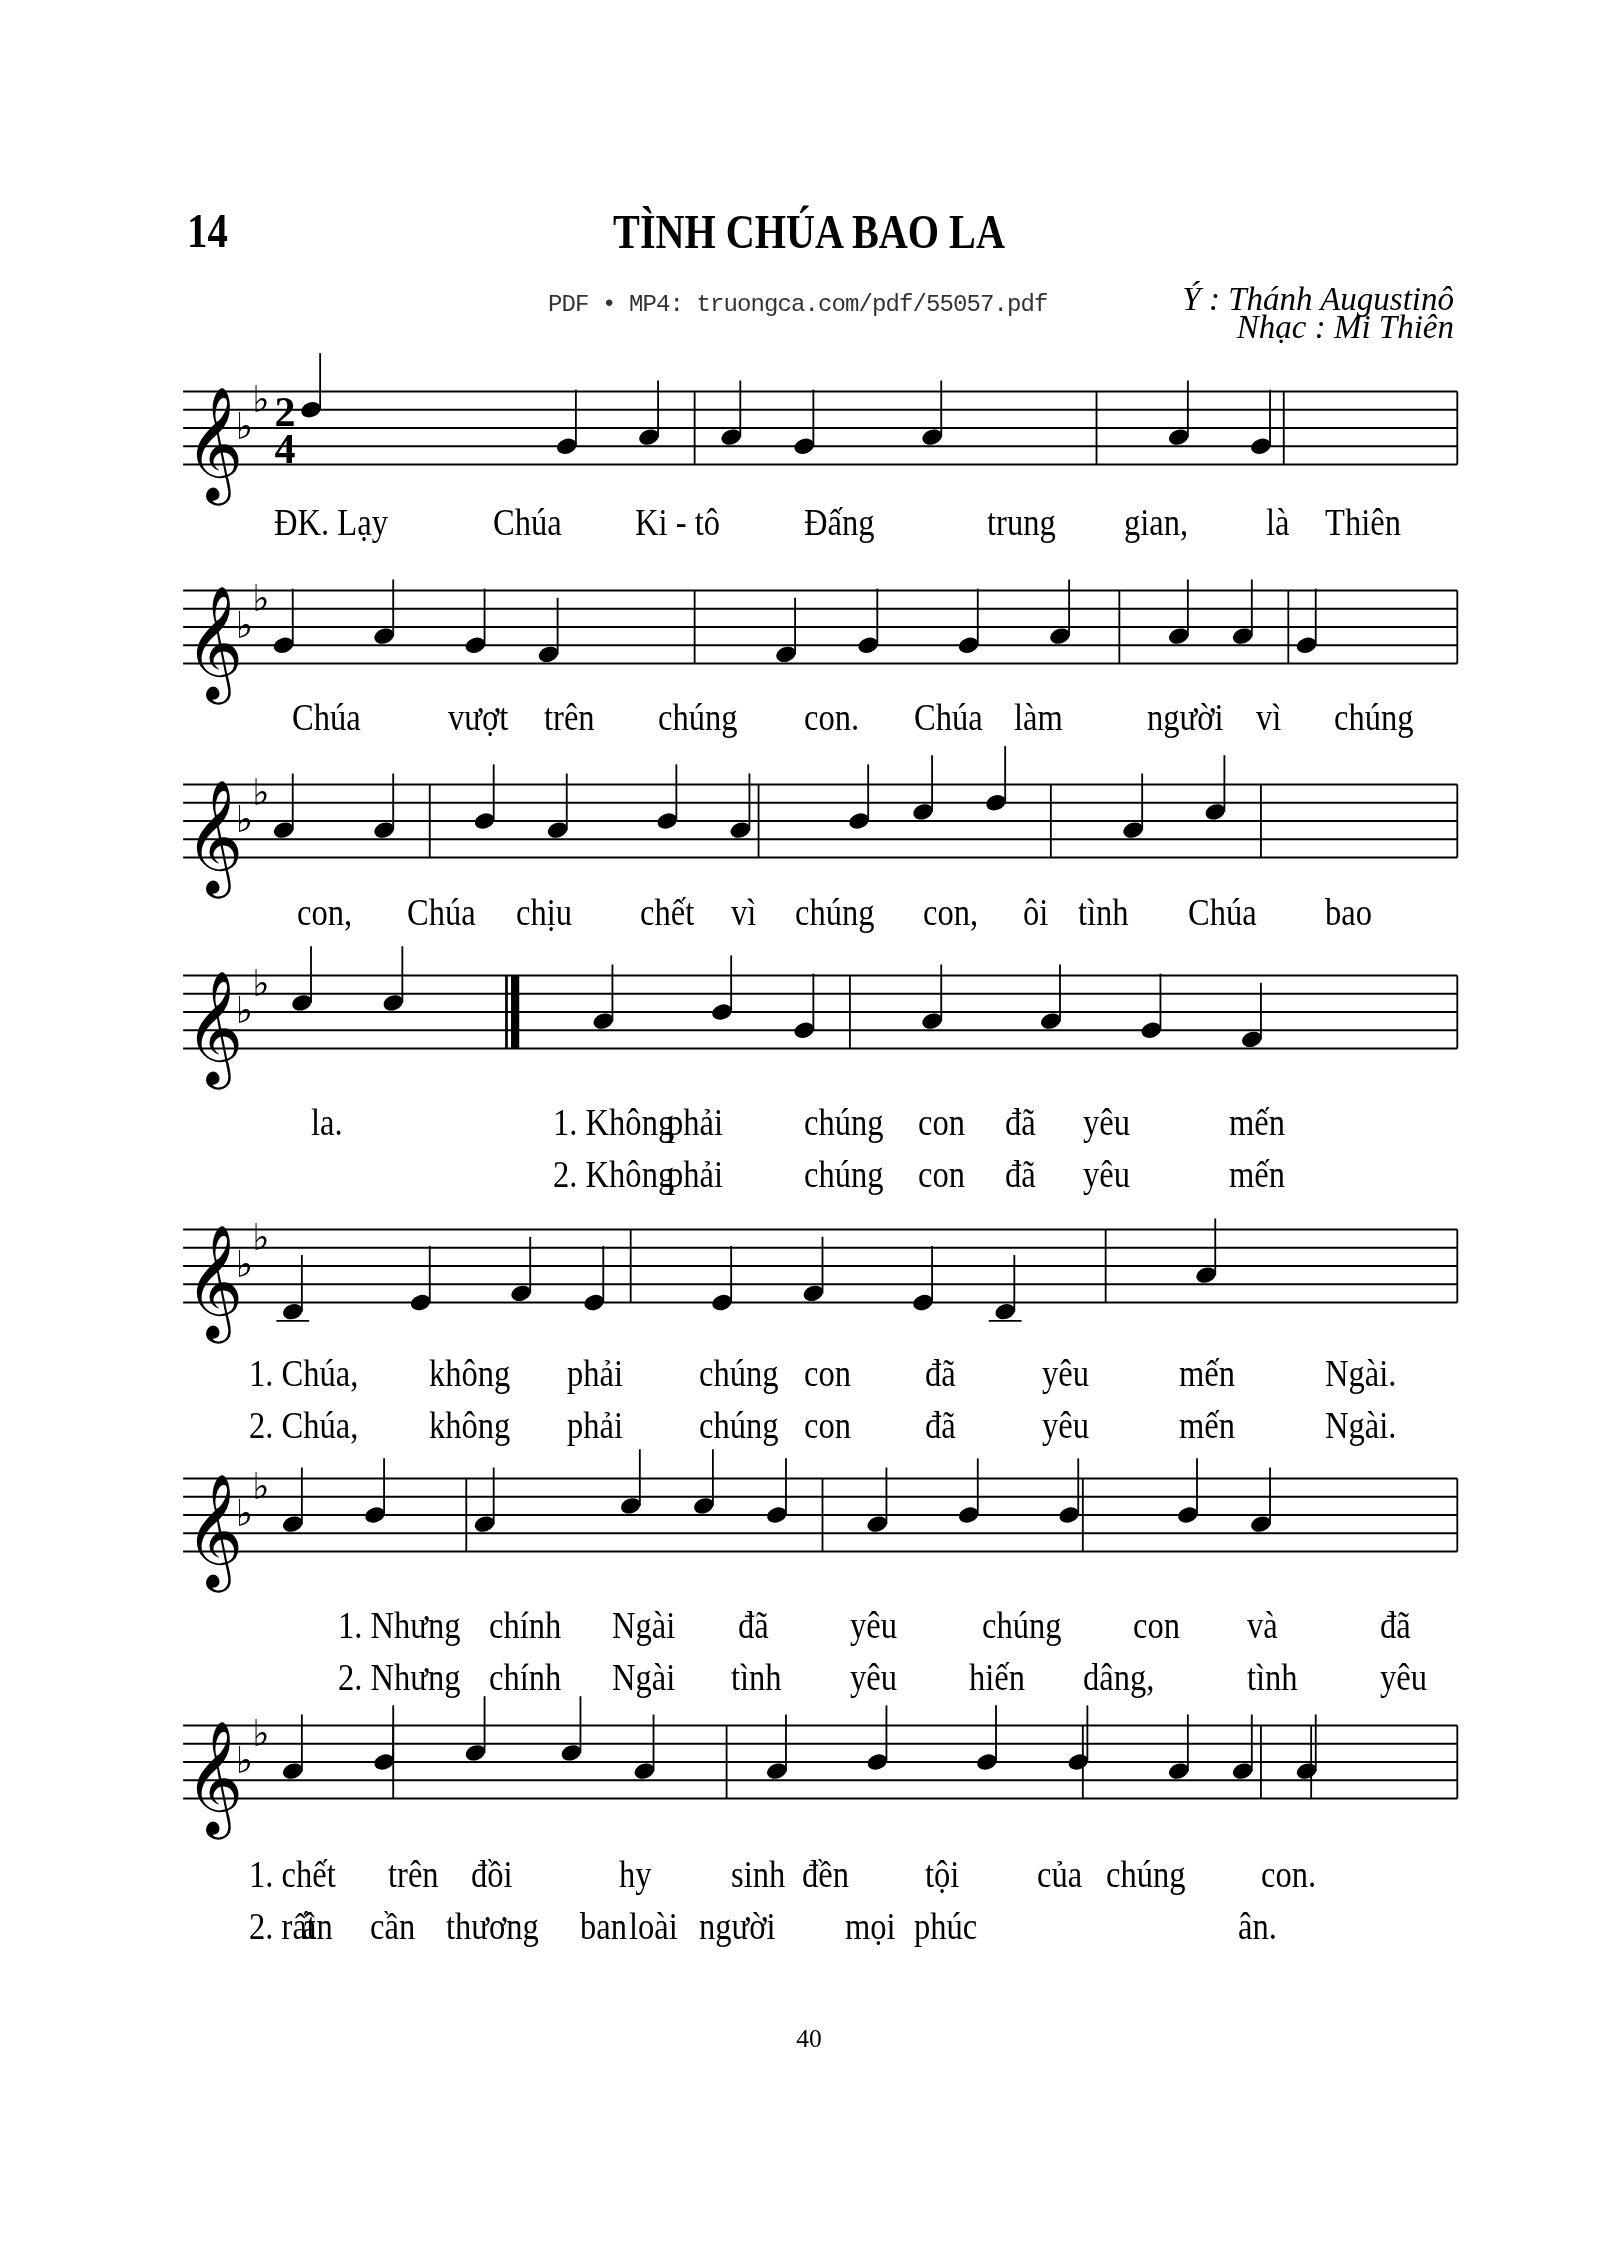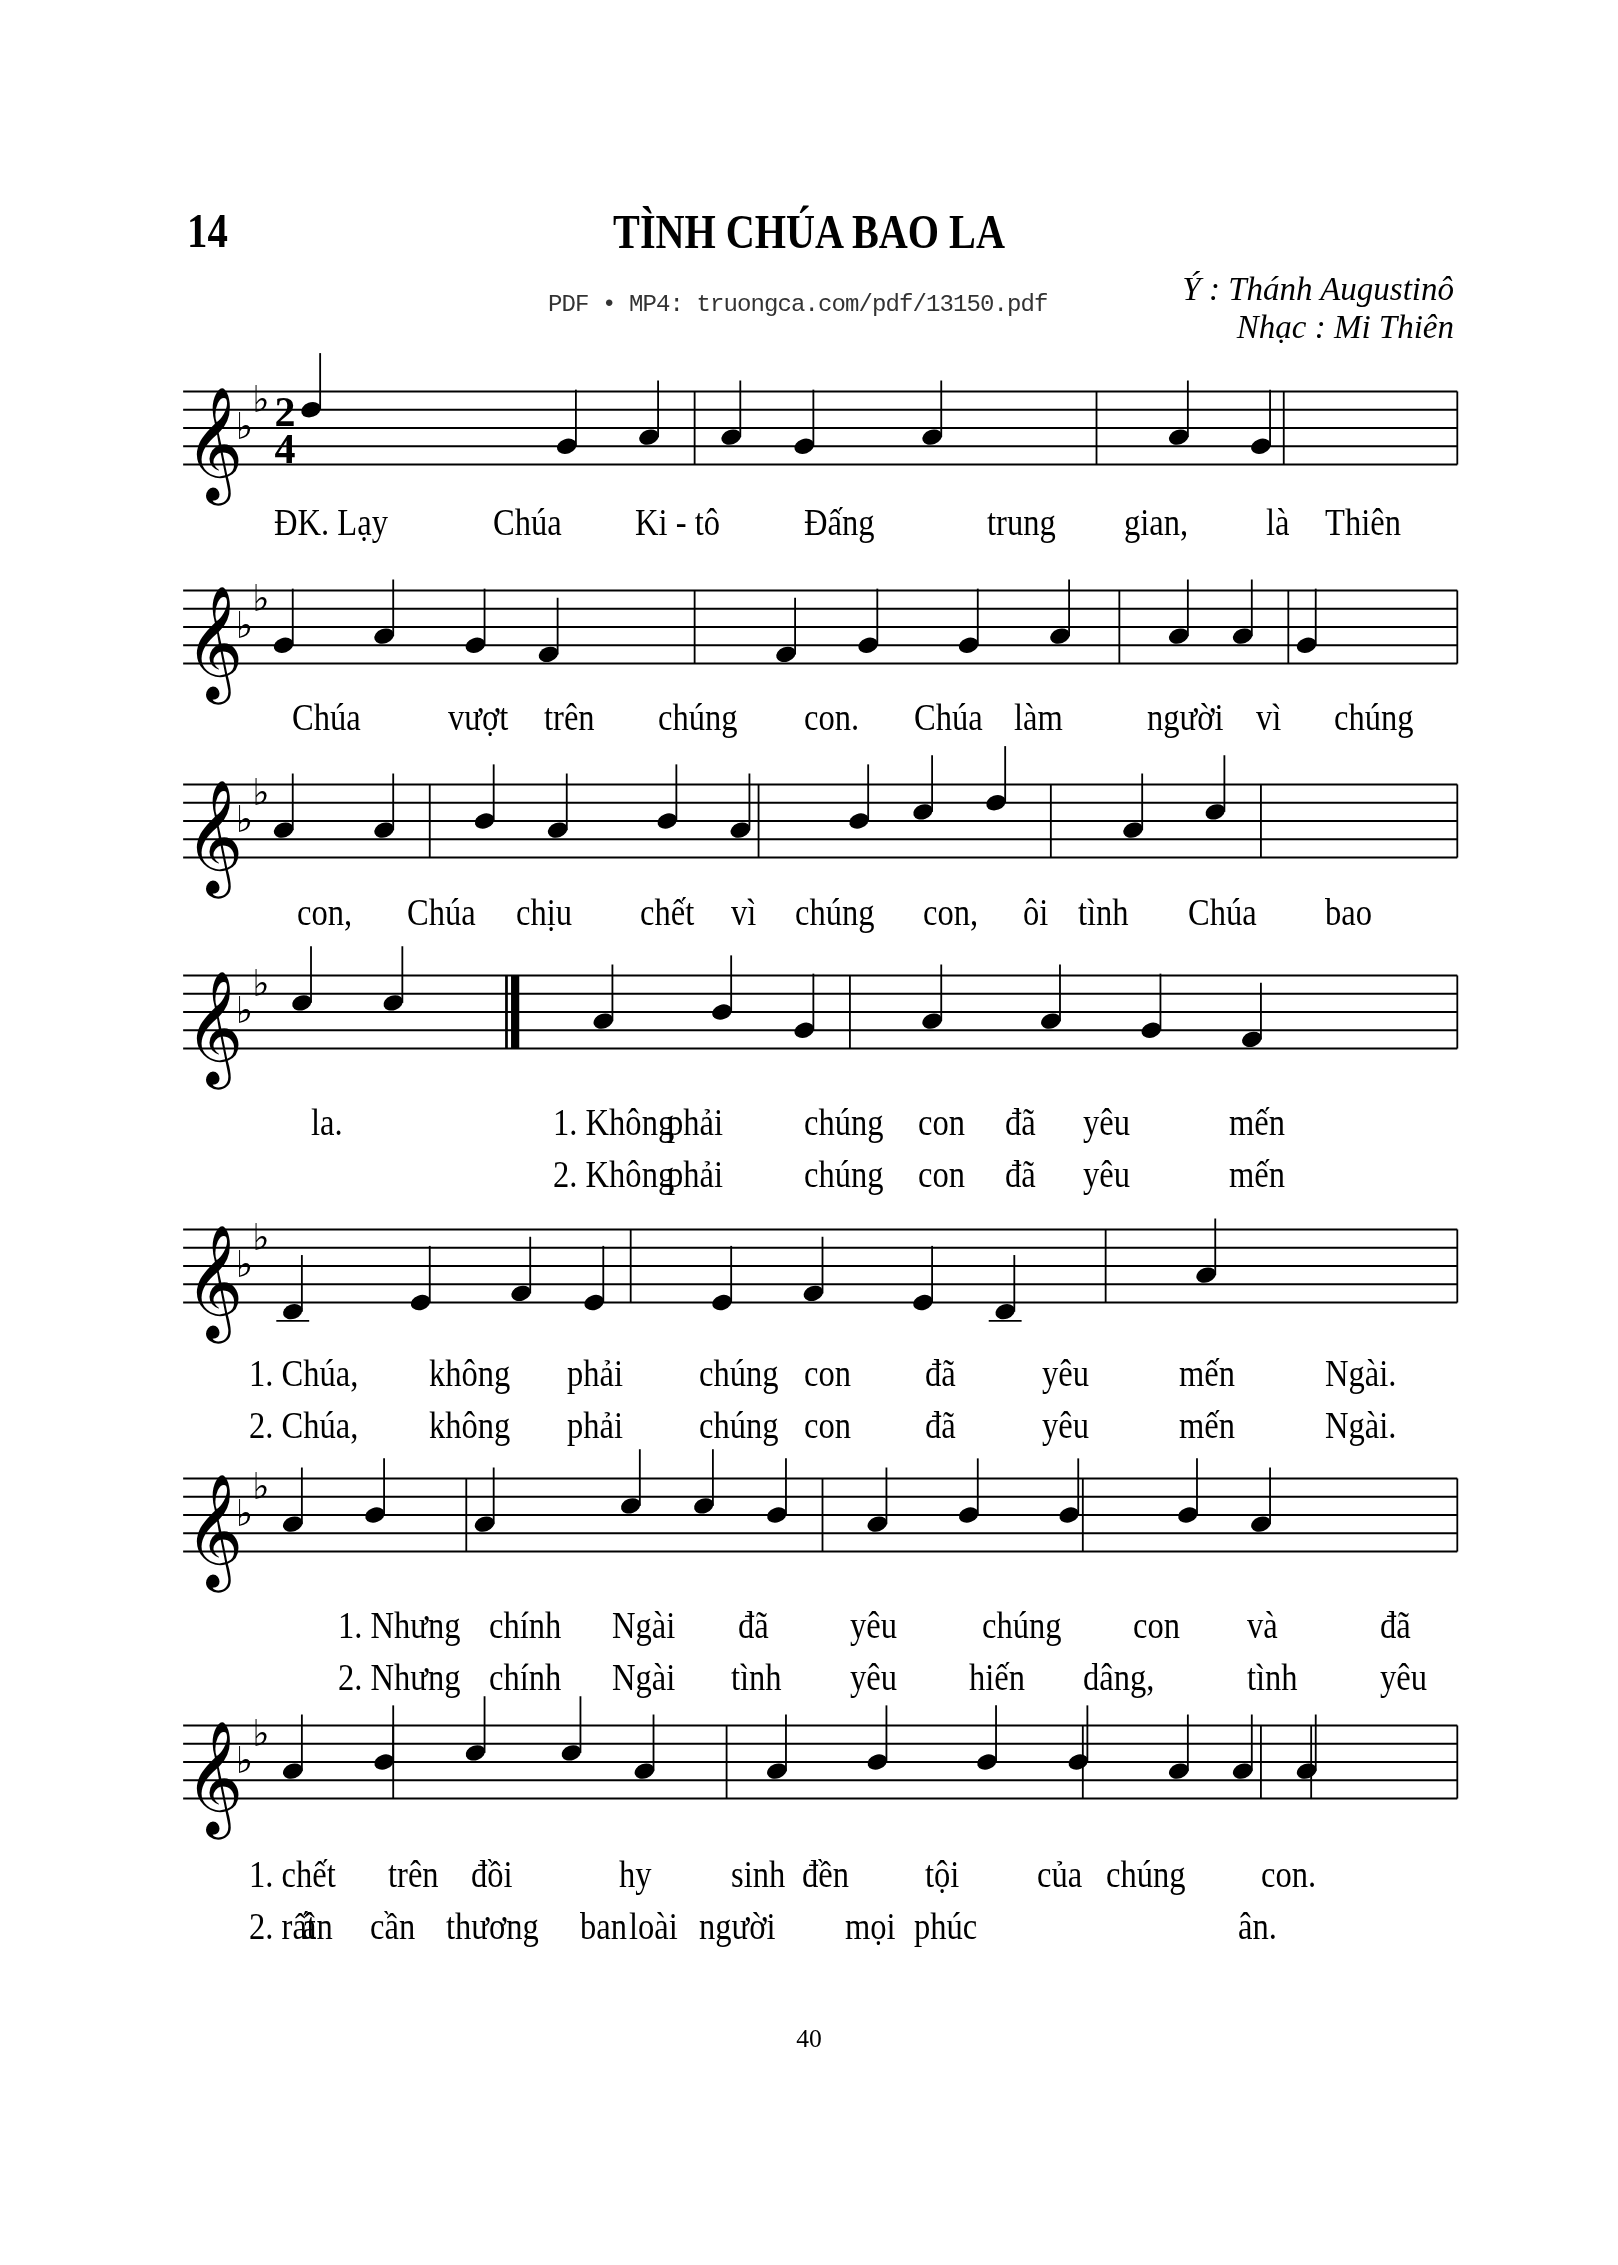--- a/index.html
+++ b/index.html
@@ -2,32 +2,32 @@
 <html style="font-size:14.6px"><head>
 <meta charset="utf-8">
 <style>
   html, body { margin: 0; padding: 0; background: #ffffff; }
   body { width: 1618px; height: 2265px; position: relative; overflow: hidden; font-family: "Liberation Serif", "DejaVu Serif", serif; color: #000; }
   .abs { position: absolute; }
   .song-number { left: 187px; top: 203px; font-size: 48px; font-weight: bold; font-family: "Liberation Serif", serif; transform: scaleX(0.85); transform-origin: left; }
   .title { left: 0; width: 1618px; top: 203px; text-align: center; font-size: 49px; font-weight: bold; transform: scaleX(0.82); }
   .link { left: 548px; top: 291px; font-size: 24px; color: #333; font-family: "Liberation Mono", "DejaVu Sans Mono", monospace; letter-spacing: -0.9px; }
   .credit { right: 164px; font-size: 33px; font-style: italic; text-align: right; }
-  .credit1 { top: 271px; text-align: right; }
+  .credit1 { top: 281px; text-align: right; }
   .credit2 { top: 309px; }
   .lyric { position: absolute; font-size: 37px; white-space: nowrap; transform: scaleX(0.88); transform-origin: left; }
   svg.staff { position: absolute; left: 174px; overflow: visible; }
   .page-number { left: 0; width: 1618px; text-align: center; top: 2024px; font-size: 25.6px; }
 </style>
 </head>
 <body>
 
 <div class="abs song-number">14</div>
 <div class="abs title">TÌNH CHÚA BAO LA</div>
-<div class="abs link">PDF • MP4: truongca.com/pdf/13150.pdf</div>
+<div class="abs link">PDF • MP4: truongca.com/pdf/55057.pdf</div>
 <div class="abs credit credit1">Ý : Thánh Augustinô</div>
 <div class="abs credit credit2">Nhạc : Mi Thiên</div>
 
 <div id="staves">
     <svg class="staff" width="1297" height="128" style="top: 364px;" viewBox="0 0 1420 140">
       <line x1="10" y1="30" x2="1405" y2="30" stroke="#000" stroke-width="2"></line>
       <line x1="10" y1="50" x2="1405" y2="50" stroke="#000" stroke-width="2"></line>
       <line x1="10" y1="70" x2="1405" y2="70" stroke="#000" stroke-width="2"></line>
       <line x1="10" y1="90" x2="1405" y2="90" stroke="#000" stroke-width="2"></line>
       <line x1="10" y1="110" x2="1405" y2="110" stroke="#000" stroke-width="2"></line>

